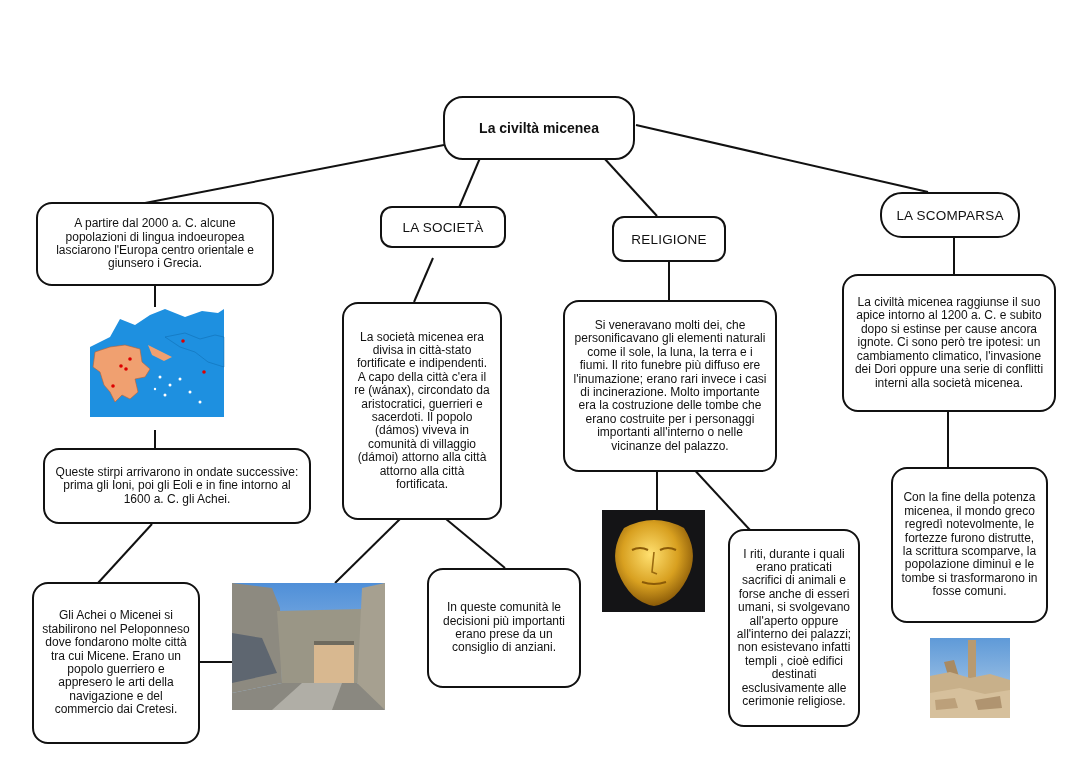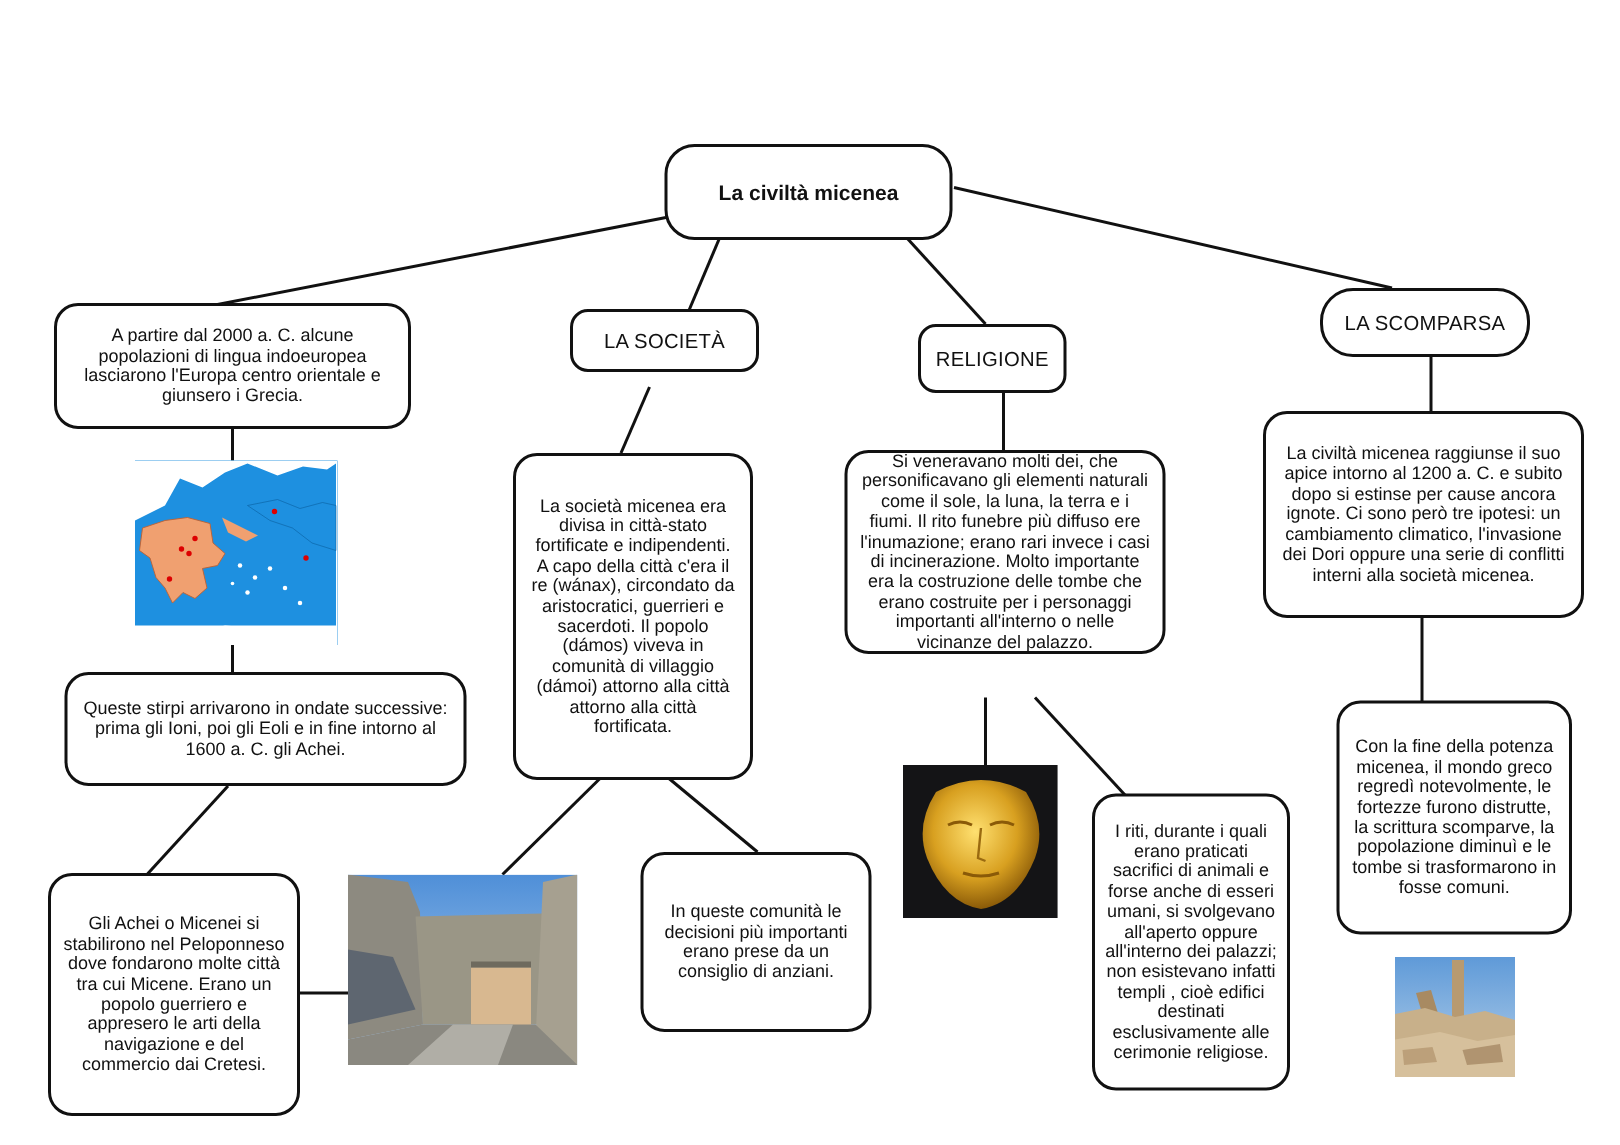--- a/index.html
+++ b/index.html
@@ -106,25 +106,25 @@
     <path d="M82 62 L122 62 L122 58 L82 58 Z" fill="#6e6a5e"></path>
     <path d="M0 110 L50 100 L125 100 L153 127 L0 127 Z" fill="#8a8880"></path>
     <path d="M70 100 L110 100 L100 127 L40 127 Z" fill="#b0aea6"></path>
   </svg>
 </div>
 
 <div class="node body-text" style="left:427px; top:568px; width:154px; height:120px; padding:6px 10px;">
   <span>In queste comunità le decisioni più importanti erano prese da un consiglio di anziani.</span>
 </div>
 
-<div class="node heading" style="left:612px; top:216px; width:99px; height:46px;">
+<div class="node heading" style="left:612px; top:216px; width:114px; height:46px;">
   <span>RELIGIONE</span>
 </div>
 
-<div class="node body-text" style="left:563px; top:300px; width:214px; height:136px; padding:6px 8px;">
+<div class="node body-text" style="left:563px; top:300px; width:214px; height:172px; padding:6px 8px;">
   <span>Si veneravano molti dei, che personificavano gli elementi naturali come il sole, la luna, la terra e i fiumi. Il rito funebre più diffuso ere l'inumazione; erano rari invece i casi di incinerazione. Molto importante era la costruzione delle tombe che erano costruite per i personaggi importanti all'interno o nelle vicinanze del palazzo.</span>
 </div>
 
 <div class="pic" style="left:602px; top:510px; width:103px; height:102px; background:#141416;">
   <svg width="103" height="102" viewBox="0 0 103 102">
     <defs>
       <radialGradient id="gold" cx="0.45" cy="0.4" r="0.6">
         <stop offset="0" stop-color="#ffe070"></stop>
           <stop offset="0.6" stop-color="#d8a020"></stop>
           <stop offset="1" stop-color="#8a5a08"></stop>

